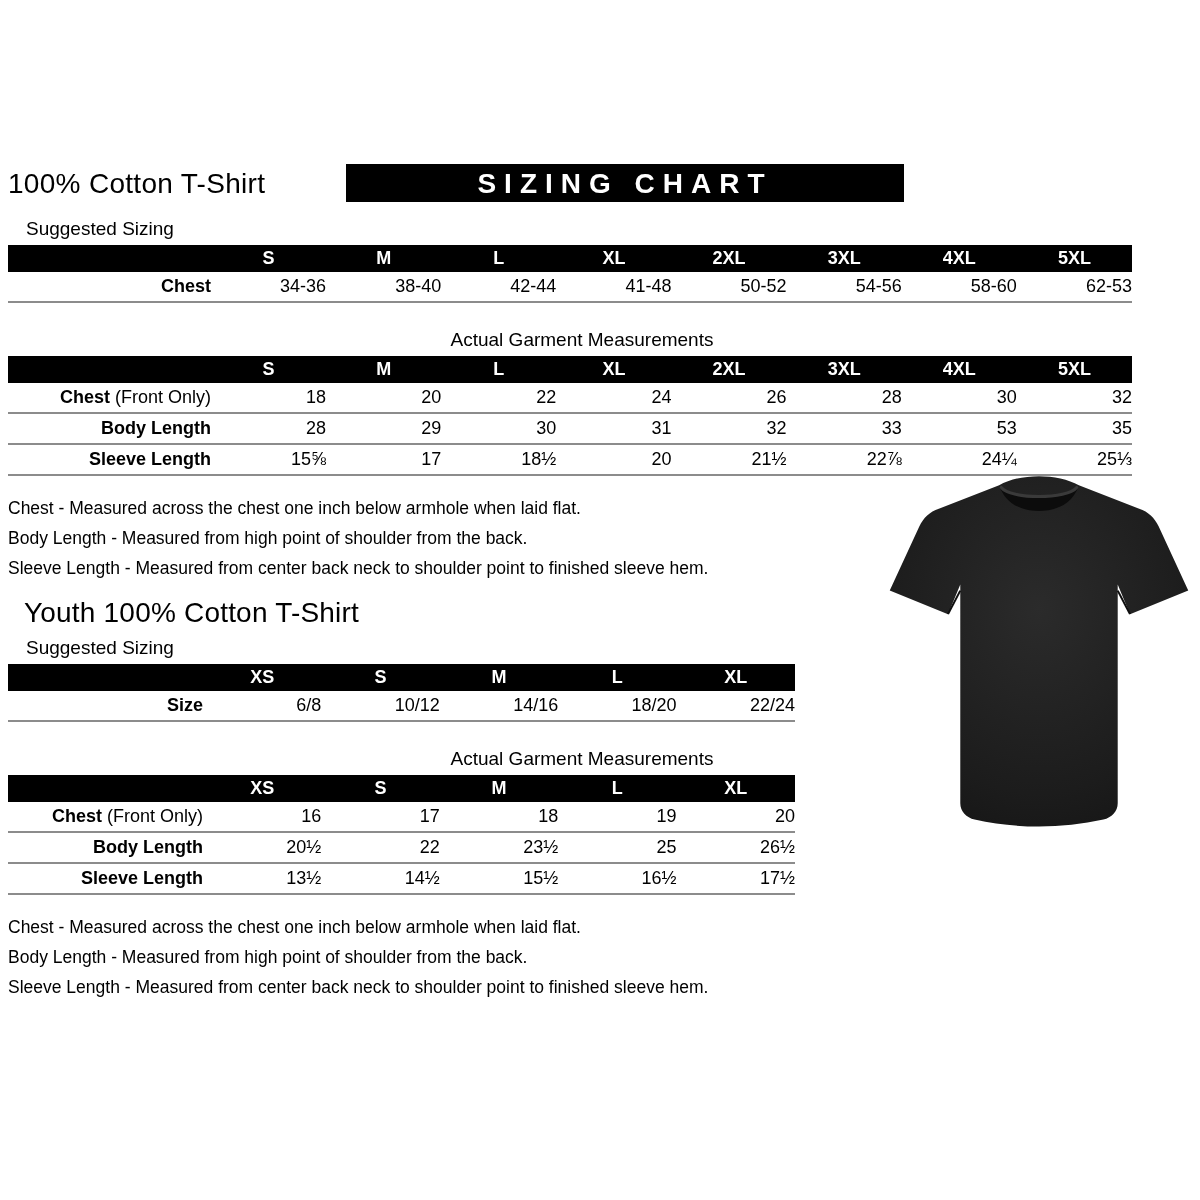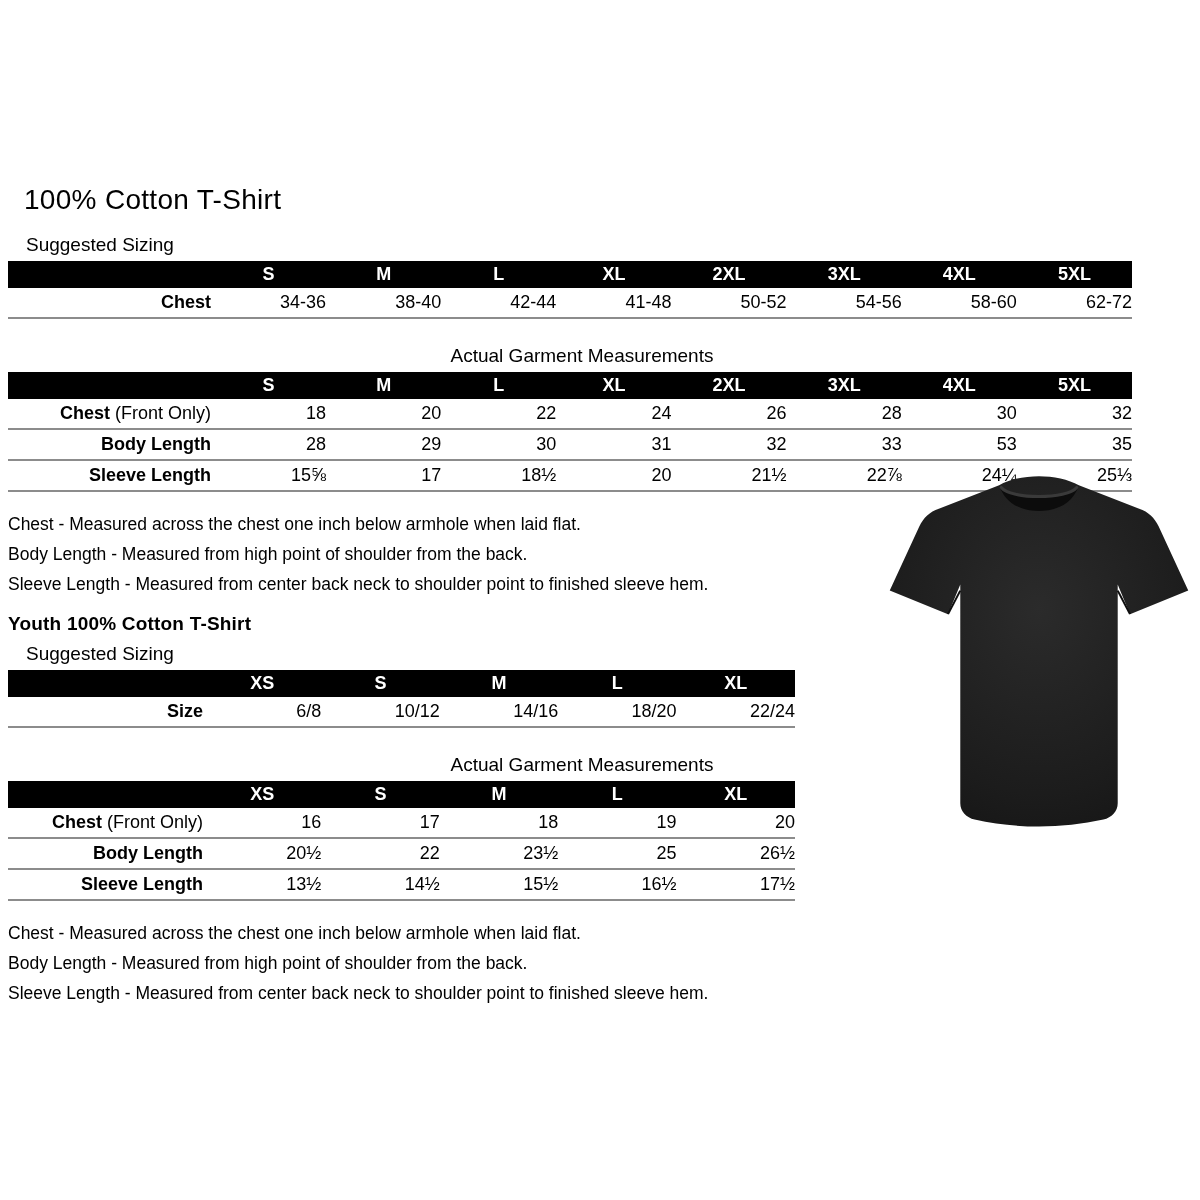--- a/index.html
+++ b/index.html
@@ -8,21 +8,21 @@
     width:1200px;height:1200px;
     background:#ffffff;
     font-family:"Liberation Sans", sans-serif;
     color:#000;
     overflow:hidden;
   }
   .content{position:absolute;left:8px;top:164px;width:1130px;}
 
   .header-row{position:relative;height:46px;}
   .adult-title{
-    margin:16px;font-size:28px;font-weight:400;letter-spacing:.3px;
+    margin:0;font-size:28px;font-weight:400;letter-spacing:.3px;
     padding-top:4px;
   }
   .banner{
     position:absolute;left:338px;top:0;
     width:558px;height:38px;
     background:#000;color:#fff;
     font-weight:bold;font-size:28px;letter-spacing:8px;
     text-align:center;line-height:39px;
   }
 
@@ -47,36 +47,37 @@
   }
   table.size-table tbody td.label-col{
     text-align:right;padding-left:8px;
   }
   table.size-table tbody td.label-col b{font-weight:bold;}
   table.size-table tbody td.label-col span{font-weight:400;}
 
   .notes{margin-top:17px;font-size:17.5px;line-height:30px;}
 
   .youth-title{
-    margin:14px 0 4px 0;font-size:19px;font-weight:bold;letter-spacing:.2px;
+    margin:14px 0 4px 16px;font-size:28px;font-weight:normal;letter-spacing:.2px;
   }
 
   .tshirt{
     position:absolute;left:885px;top:470px;
     width:308px;height:368px;
   }
 </style>
 </head>
 <body>
 
 <div class="page">
   <div class="content">
 
     <div class="header-row">
       <h1 class="adult-title">100% Cotton T-Shirt</h1>
+      <div class="banner">SIZING CHART</div>
     </div>
 
     <div class="section-label">Suggested Sizing</div>
 
     <table class="size-table adult">
       <colgroup>
           <col class="label-col">
         </colgroup>
       <thead>
           <tr>
@@ -94,21 +95,21 @@
       <tbody>
           <tr>
             <td class="label-col"><b>Chest</b></td>
             <td>34-36</td>
             <td>38-40</td>
             <td>42-44</td>
             <td>41-48</td>
             <td>50-52</td>
             <td>54-56</td>
             <td>58-60</td>
-            <td>62-72</td>
+            <td>62-53</td>
           </tr>
         </tbody>
     </table>
 
     <div class="section-label gap-top">Actual Garment Measurements</div>
 
     <table class="size-table adult">
       <colgroup>
           <col class="label-col">
         </colgroup>

